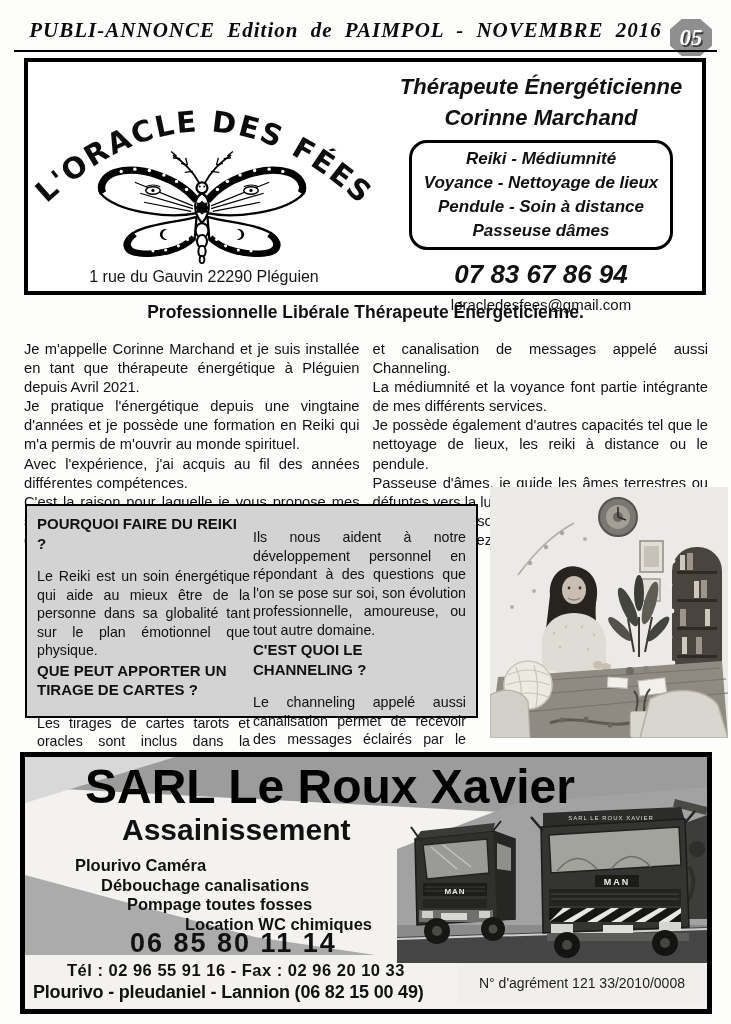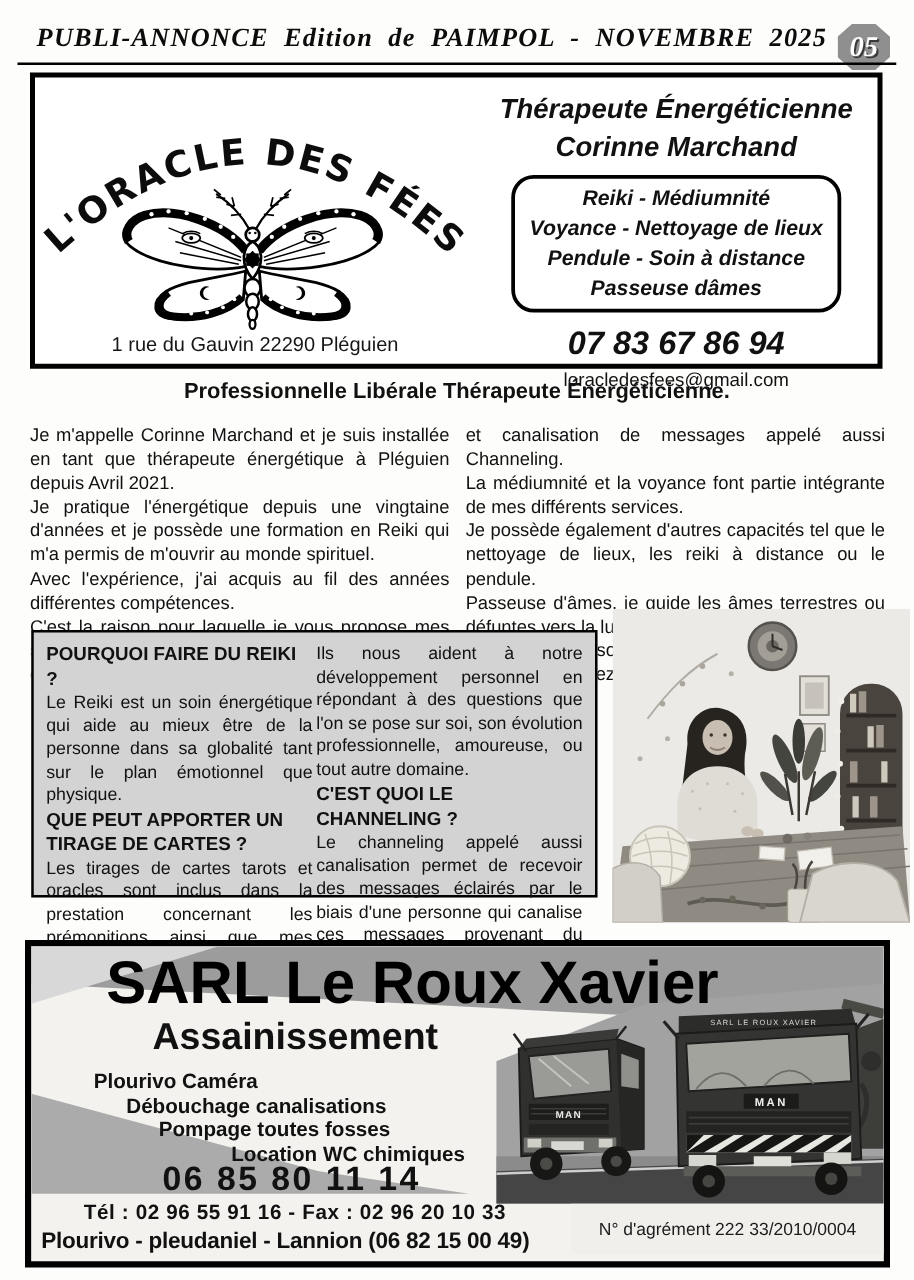--- a/index.html
+++ b/index.html
@@ -34,21 +34,21 @@
   .article-heading{position:absolute;top:302px;left:0;right:0;margin:0;text-align:center;
         font-size:17.5px;font-weight:bold;}
   .article-cols{position:absolute;top:340px;left:24px;width:684px;display:flex;gap:13px;}
   .article-cols .col{flex:1;font-size:14.7px;line-height:19.1px;text-align:justify;}
   .article-cols p{margin:0;}
   
   .faq-box{position:absolute;left:25px;top:504px;width:453px;height:214px;box-sizing:border-box;
         background:#d3d3d3;border:2px solid #000;padding:8px 10px;display:flex;gap:3px;}
   .faq-col{flex:1;font-size:14.2px;line-height:18.5px;text-align:justify;}
   .faq-col h3{margin:0;font-size:15px;line-height:19.5px;text-align:left;}
-  .faq-col p{margin:0 0 1px 0;}
+  .faq-col p{margin:14px 0 1px 0;}
   .office-photo{position:absolute;left:490px;top:487px;width:238px;height:251px;margin:0;}
   
   .leroux-ad{position:absolute;left:20px;top:752px;width:692px;height:262px;border:5px solid #000;
         box-sizing:border-box;background:#f3f2ef;overflow:hidden;}
   .leroux-bg{position:absolute;left:0;top:0;width:682px;height:252px;}
   .trucks-svg{position:absolute;left:372px;top:30px;}
   .leroux-headline{position:absolute;left:60px;top:2px;font-size:48px;font-weight:bold;
         letter-spacing:0;color:#000;white-space:nowrap;}
   .leroux-subtitle{position:absolute;left:97px;top:56px;font-size:30px;font-weight:bold;}
   .leroux-services{position:absolute;left:50px;top:99px;font-weight:bold;font-size:16.5px;line-height:19.5px;}
@@ -58,21 +58,21 @@
   .leroux-telfax{position:absolute;left:42px;top:204px;font-size:16.5px;font-weight:bold;letter-spacing:.5px;}
   .leroux-cities{position:absolute;left:8px;top:225px;font-size:18px;font-weight:bold;letter-spacing:-.2px;white-space:nowrap;}
   .leroux-agrement{position:absolute;left:432px;top:206px;width:250px;height:40px;background:#f0efeb;
         display:flex;align-items:center;justify-content:center;font-size:14px;color:#1c1c1c;}
 </style>
 </head>
 <body>
 
 <div class="page">
 
-  <div class="masthead-title">PUBLI-ANNONCE Edition de PAIMPOL - NOVEMBRE 2025</div>
+  <div class="masthead-title">PUBLI-ANNONCE Edition de PAIMPOL - NOVEMBRE 2016</div>
   <div class="page-badge">
     <span>05</span>
   </div>
   <div class="masthead-rule"></div>
 
   <section class="oracle-ad">
     <div class="oracle-left">
       <svg class="arc-svg" width="344" height="150" viewBox="0 0 344 150">
         <defs>
             <path id="brandArc" d="M 10 146 Q 172 -8 334 148" fill="none"></path>
@@ -341,16 +341,16 @@
     <div class="leroux-subtitle">Assainissement</div>
     <div class="leroux-services">
       <div class="svc1">Plourivo Caméra</div>
       <div class="svc2">Débouchage canalisations</div>
       <div class="svc3">Pompage toutes fosses</div>
       <div class="svc4">Location WC chimiques</div>
     </div>
     <div class="leroux-phone">06 85 80 11 14</div>
     <div class="leroux-telfax">Tél : 02 96 55 91 16 - Fax : 02 96 20 10 33</div>
     <div class="leroux-cities">Plourivo - pleudaniel - Lannion (06 82 15 00 49)</div>
-    <div class="leroux-agrement">N° d'agrément 222 33/2010/0004</div>
+    <div class="leroux-agrement">N° d'agrément 121 33/2010/0008</div>
   </section>
 
 </div>
 
 </body></html>

